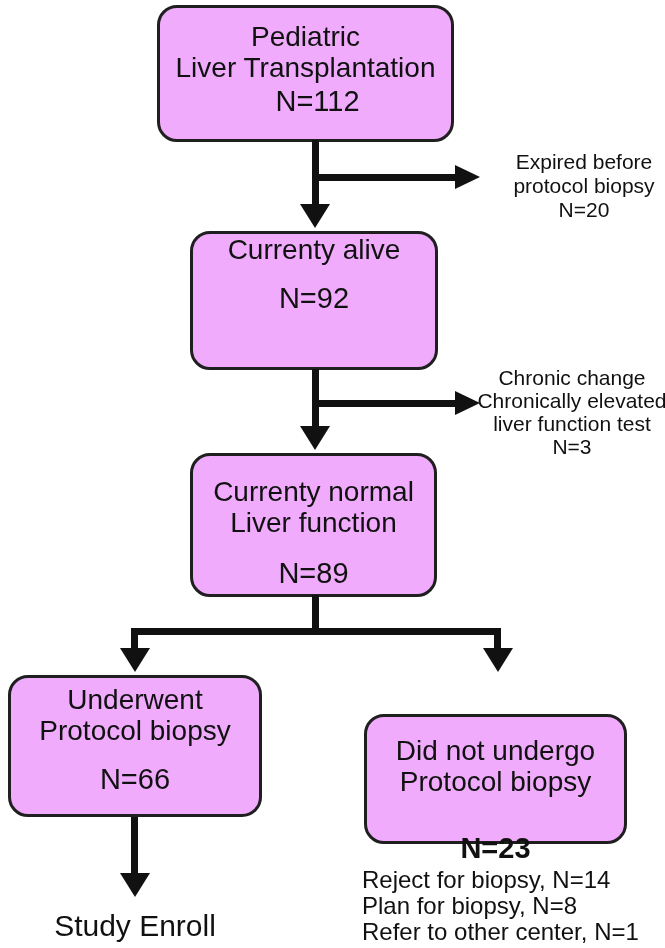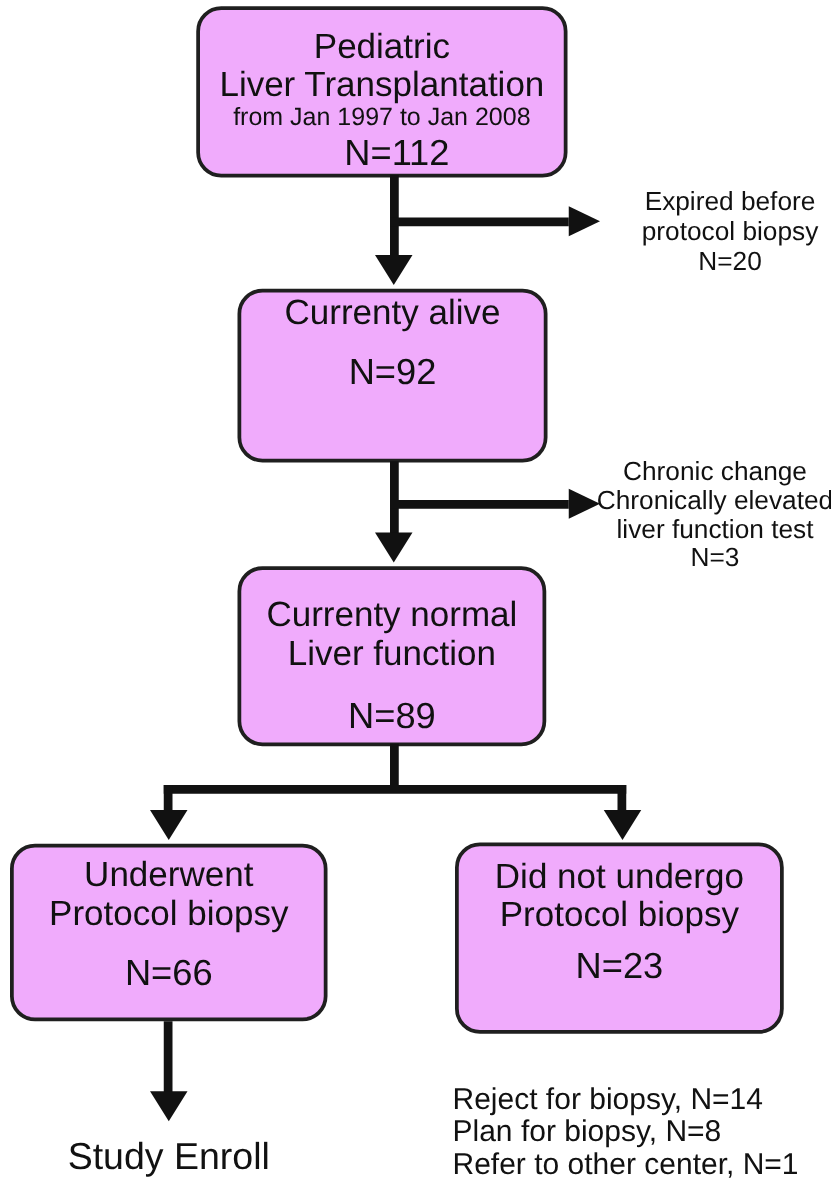--- a/index.html
+++ b/index.html
@@ -25,27 +25,27 @@
     text-align: center;
   }
   .bl { font-size: 28px; line-height: 31px; white-space: nowrap; }
   .bs { font-size: 20px; line-height: 22px; white-space: nowrap; }
   .bn { font-size: 29px; line-height: 31px; white-space: nowrap; }
 
   #box1 { left: 157px; top: 5px;   width: 297px; height: 137px; padding-top: 13px; }
   #box2 { left: 190px; top: 231px; width: 248px; height: 139px; }
   #box3 { left: 190px; top: 453px; width: 247px; height: 144px; padding-top: 20px; }
   #box4 { left: 8px;   top: 675px; width: 254px; height: 142px; padding-top: 6px; }
-  #box5 { left: 364px; top: 674px; width: 263px; height: 153px; padding-top: 8px; }
+  #box5 { left: 364px; top: 714px; width: 263px; height: 130px; padding-top: 18px; }
 
   #box1 .bn { margin-top: 3px; padding-left: 24px; }
   #box2 .bn { margin-top: 18px; }
   #box3 .bn { margin-top: 20px; }
   #box4 .bn { margin-top: 18px; }
-  #box5 .bn { margin-top: 11px; }
+  #box5 .bn { margin-top: 36px; font-weight: bold; }
 
   
   .ln { position: absolute; background: #111111; }
   #v1   { left: 312px; top: 140px; width: 7px;   height: 66px; }
   #h1   { left: 312px; top: 174px; width: 143px; height: 7px;  }
   #v2   { left: 312px; top: 369px; width: 7px;   height: 59px; }
   #h2   { left: 312px; top: 400px; width: 143px; height: 7px;  }
   #v3   { left: 312px; top: 595px; width: 7px;   height: 35px; }
   #tbar { left: 131px; top: 628px; width: 370px; height: 7px;  }
   #dropL{ left: 131px; top: 628px; width: 7px;   height: 22px; }
@@ -81,21 +81,20 @@
   #label-enroll  { left: 15px;  top: 910px; width: 240px; font-size: 30px; line-height: 32px; }
 </style>
 </head>
 <body>
 
 <div class="figure">
 
   <div class="box" id="box1">
     <div class="bl">Pediatric</div>
     <div class="bl">Liver Transplantation</div>
-    <div class="bs">from Jan 1997 to Jan 2008</div>
     <div class="bn">N=112</div>
   </div>
 
   <div class="ln" id="v1"></div>
   <div class="ln" id="h1"></div>
   <div class="arr-r" id="ar1"></div>
   <div class="arr-d" id="a1"></div>
   <div class="note" id="note-expired">
     <div>Expired before</div>
     <div>protocol biopsy</div>

